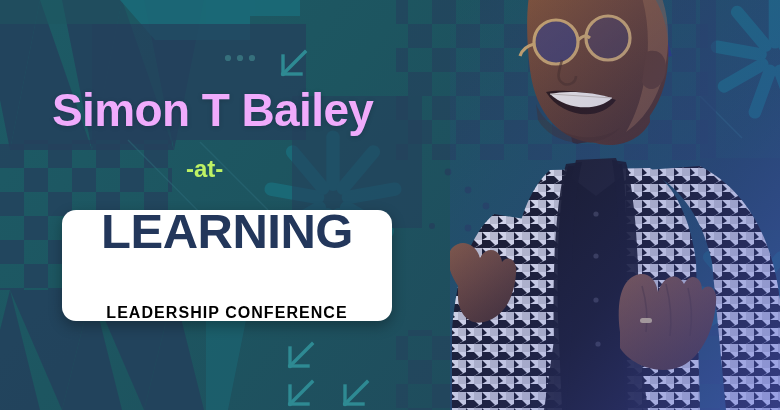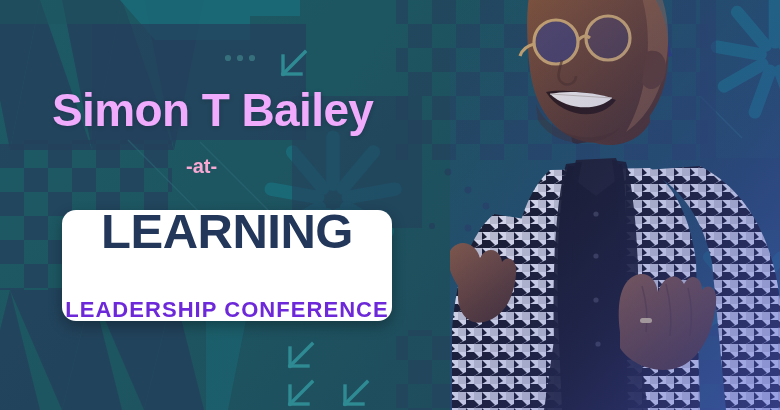--- a/index.html
+++ b/index.html
@@ -17,36 +17,36 @@
 
   
   .title{
     position:absolute;left:52px;top:83px;
     font-size:46px;font-weight:700;color:#f0abfc;
     letter-spacing:-0.6px;white-space:nowrap;
     text-shadow:0 1px 5px rgba(0,0,0,.18);
   }
   .at{
     position:absolute;left:186px;top:155px;
-    font-size:20px;font-weight:700;color:#f9a8d4;letter-spacing:0px;
+    font-size:24px;font-weight:700;color:#bef264;letter-spacing:0px;
   }
 
   
   .logo-card{
     position:absolute;left:62px;top:210px;width:330px;height:111px;
     background:#ffffff;border-radius:14px;
     box-shadow:0 5px 14px rgba(0,0,0,.30);
     display:flex;flex-direction:column;align-items:center;justify-content:space-between;
   }
   .logo-main{
     font-size:49px;font-weight:800;color:#23375b;
     letter-spacing:-0.5px;line-height:.96;margin-top:-2px;
   }
   .logo-sub{
-    font-size:22px;font-weight:600;color:#6d28d9;
+    font-size:16px;font-weight:600;color:#000000;
     letter-spacing:1.05px;line-height:1;margin-top:22px;
   }
 </style>
 </head>
 <body>
 
 <div class="stage">
 
   <div class="layer">
     <svg viewBox="0 0 780 410" xmlns="http://www.w3.org/2000/svg">

